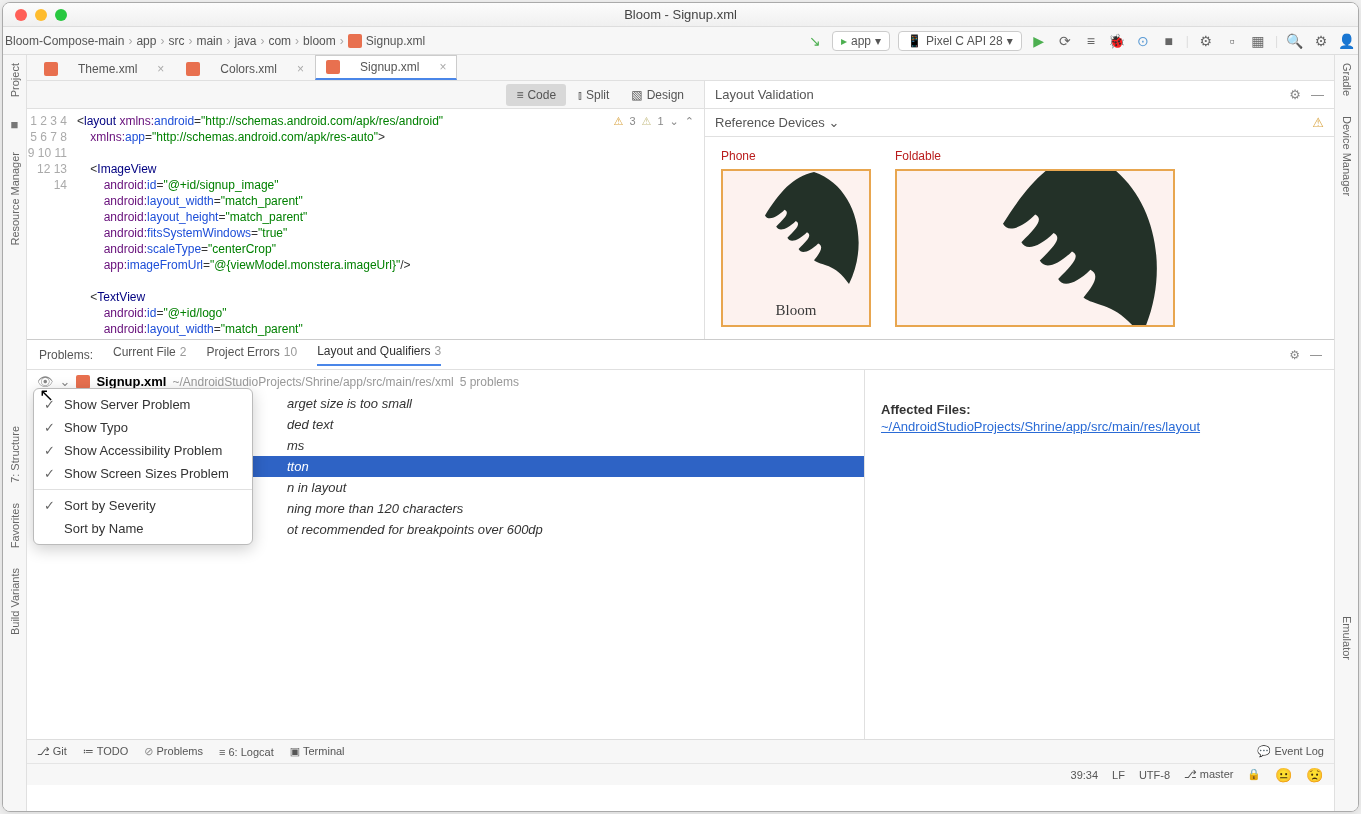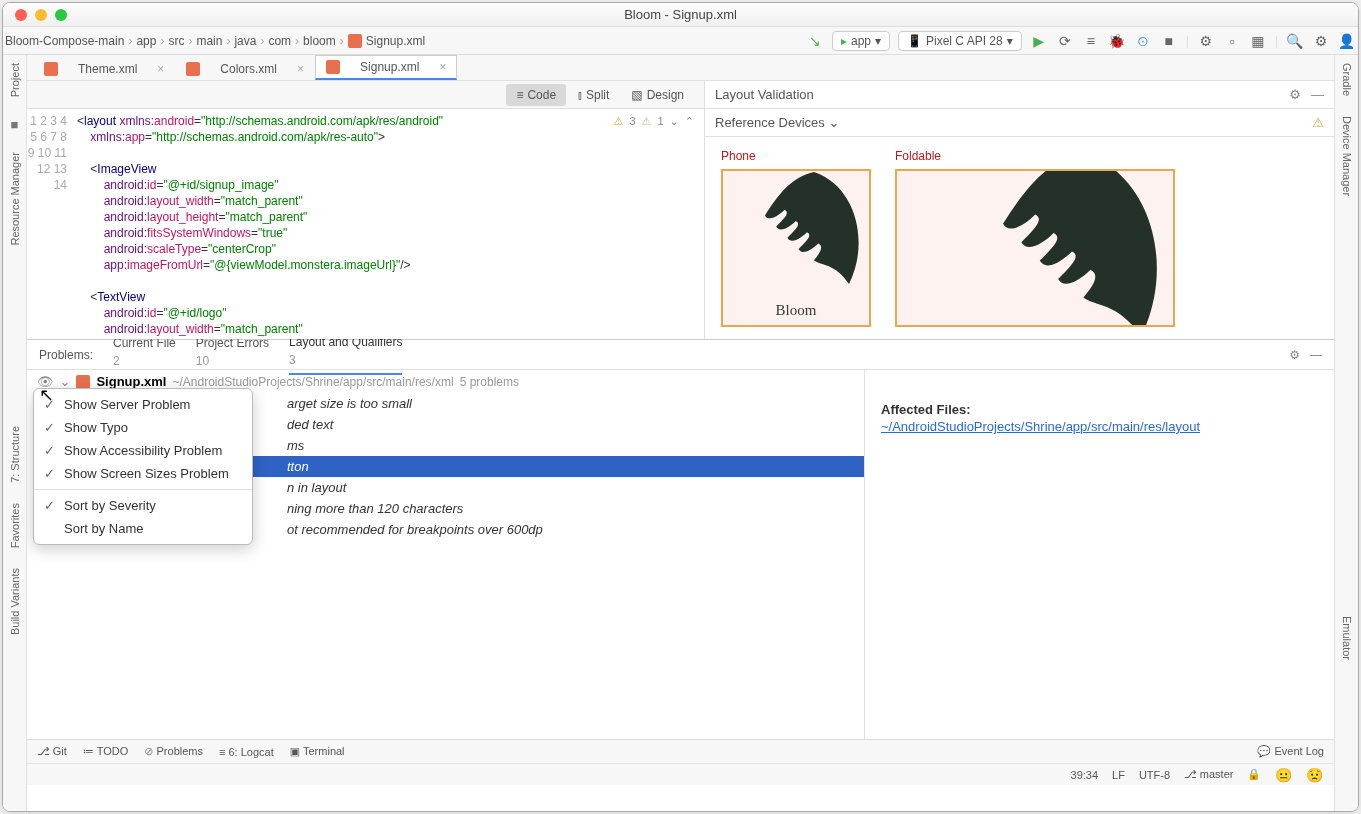--- a/index.html
+++ b/index.html
@@ -27,36 +27,36 @@
 .tab.active { background:#fff; border-color:#ccc; border-bottom:2px solid #4a86e8; }
 .file-icon { width:14px; height:14px; background:#e8704f; border-radius:2px; display:inline-block; }
 .editor-split { flex:1; display:flex; overflow:hidden; }
 .editor-pane { flex:0 0 678px; display:flex; flex-direction:column; border-right:1px solid #e0e0e0; }
 .view-tabs { height:28px; background:#f7f7f7; border-bottom:1px solid #e0e0e0; display:flex; justify-content:flex-end; align-items:center; padding-right:10px; gap:2px; }
 .view-tab { padding:4px 10px; font-size:12px; color:#555; border-radius:3px; display:flex; align-items:center; gap:4px; }
 .view-tab.active { background:#d8d8d8; }
 .code-area { flex:1; display:flex; overflow:hidden; background:#fff; font-family:"Menlo","Monaco",monospace; font-size:12px; line-height:16px; position:relative; }
 .gutter { width:50px; text-align:right; padding-right:10px; color:#aaa; padding-top:4px; }
 .code { flex:1; padding-top:4px; white-space:pre; color:#333; }
-.code .tag{color:#000080;} .code .attr{color:#be185d;} .code .ns{color:#660e7a;} .code .str{color:#008000;}
+.code .tag{color:#000080;} .code .attr{color:#1d4ed8;} .code .ns{color:#660e7a;} .code .str{color:#008000;}
 .warns { position:absolute; top:4px; right:10px; display:flex; gap:6px; font-size:11px; align-items:center; color:#888; }
 .preview-pane { flex:1; display:flex; flex-direction:column; background:#fff; }
 .preview-head { height:28px; border-bottom:1px solid #e0e0e0; display:flex; align-items:center; padding:0 10px; font-size:13px; color:#555; justify-content:space-between; }
 .preview-sub { height:28px; border-bottom:1px solid #e0e0e0; display:flex; align-items:center; padding:0 10px; font-size:13px; color:#555; gap:4px; position:relative; }
 .preview-body { flex:1; display:flex; gap:24px; padding:12px 16px; overflow:hidden; }
 .device-col { display:flex; flex-direction:column; gap:6px; }
 .device-label { font-size:12px; color:#b91c1c; }
 .device-frame { border:2px solid #e8a64f; background:#fdf2ef; position:relative; overflow:hidden; }
 .device-frame.phone { width:150px; height:180px; }
 .device-frame.foldable { width:280px; height:180px; }
 .leaf { position:absolute; }
 .bloom-text { position:absolute; bottom:6px; left:0; right:0; text-align:center; font-family:Georgia,serif; color:#3a3a3a; font-size:15px; }
 .problems-panel { height:400px; border-top:1px solid #ccc; background:#fff; display:flex; flex-direction:column; }
 .prob-tabs { height:30px; display:flex; align-items:center; padding:0 12px; gap:20px; font-size:12px; color:#555; border-bottom:1px solid #e0e0e0; }
-.prob-tab { display:flex; gap:4px; padding-bottom:6px;flex-direction:column; }
+.prob-tab { display:flex; gap:4px; padding-bottom:6px; }
 .prob-tab.active { color:#333; border-bottom:2px solid #4a86e8; margin-bottom:-1px; }
 .badge { color:#999; }
 .prob-body { flex:1; display:flex; overflow:hidden; }
 .prob-left { flex:1; overflow:hidden; position:relative; }
 .prob-header { padding:4px 10px; font-size:13px; display:flex; align-items:center; gap:6px; }
 .prob-header .path { color:#999; font-size:12px; }
 .prob-list { font-size:13px;font-style:italic; }
 .prob-item { padding:3px 10px 3px 60px; color:#333; }
 .prob-item.selected { background:#2e63c5; color:#fff; }
 .prob-right { width:470px; border-left:1px solid #e0e0e0; padding:12px 16px; font-size:13px; color:#333; }

